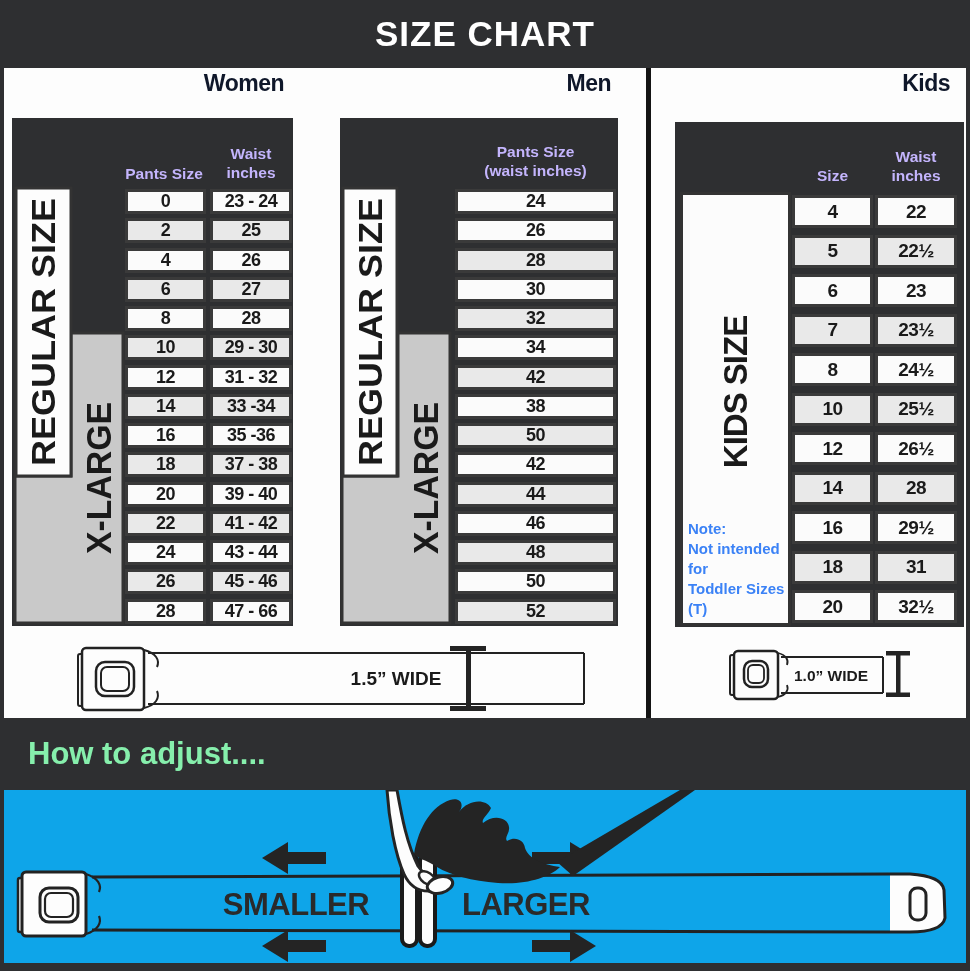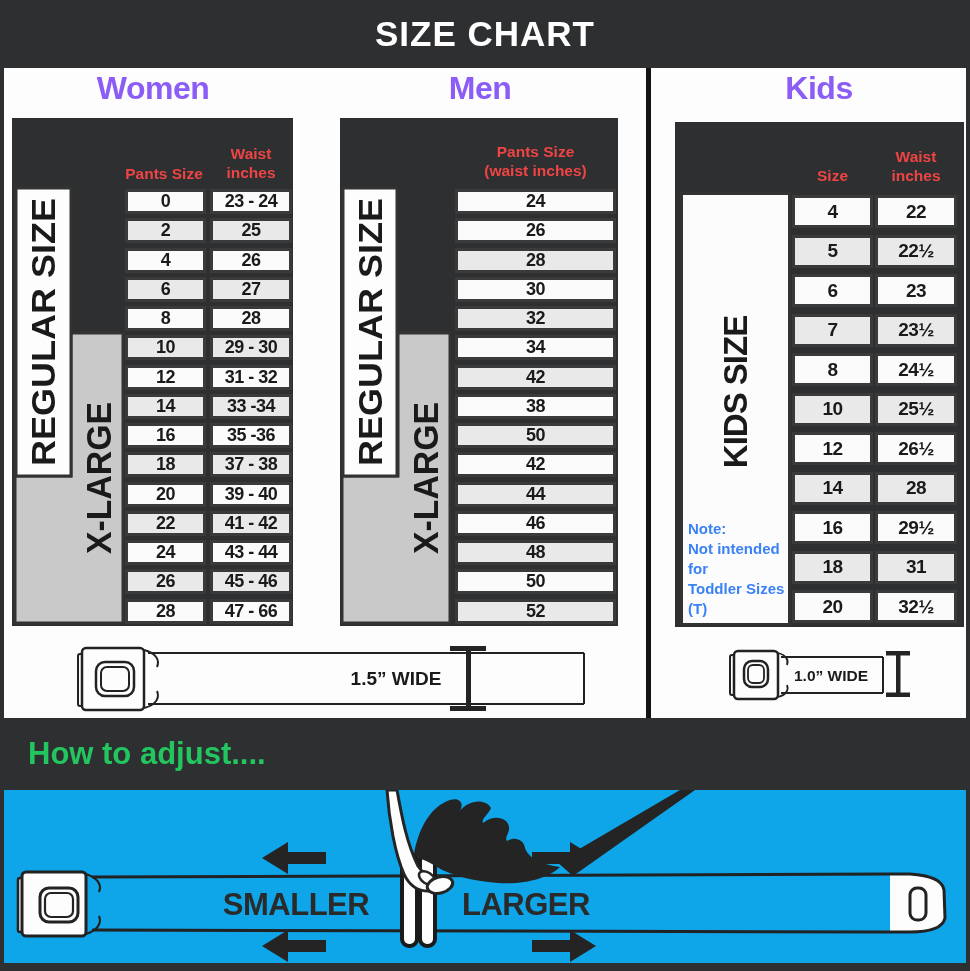--- a/index.html
+++ b/index.html
@@ -12,33 +12,33 @@
   .abs{position:absolute}
 
   
   #titlebar{left:0;top:0;width:970px;height:68px;display:flex;align-items:center;justify-content:center;
     color:#ffffff;font-size:35px;font-weight:bold;letter-spacing:1px}
 
   
   #content{left:4px;top:68px;width:962px;height:650px;background:#fdfdfd}
   #divider{position:absolute;left:642px;top:0;width:5px;height:650px;background:#141414}
 
-  .section-title{position:absolute;top:2px;height:42px;font-size:32px;font-weight:bold;
-    color:#8b5cf6;text-align:center;letter-spacing:-0.5px}
+  .section-title{position:absolute;top:2px;height:42px;font-size:23px;font-weight:bold;
+    color:#0f172a;text-align:right;letter-spacing:-0.5px}
   #title-women{left:18px;width:262px}
   #title-men{left:345px;width:262px}
   #title-kids{left:684px;width:262px}
 
   
   .size-table{position:absolute;background:#2e2f31}
   #women-table{left:8px;top:50px;width:281px;height:508px}
   #men-table{left:336px;top:50px;width:278px;height:508px}
   #kids-table{left:671px;top:54px;width:289px;height:505px}
 
-  .col-head{position:absolute;color:#ef4444;font-size:15.5px;font-weight:bold;text-align:center;
+  .col-head{position:absolute;color:#c4b5fd;font-size:15.5px;font-weight:bold;text-align:center;
     white-space:pre-line;line-height:19px}
   #women-h1{left:106px;width:92px;top:46px}
   #women-h2{left:196px;width:86px;top:26px}
   #men-h1{left:115px;width:161px;top:24px}
   #kids-h1{left:117px;width:81px;top:44px}
   #kids-h2{left:200px;width:82px;top:25px}
 
   .rows{position:absolute;left:0;right:0}
   #women-rows,#men-rows{top:69px}
   #women-rows .trow,#men-rows .trow{position:relative;height:29.27px}
@@ -62,21 +62,21 @@
   
   #kids-side{position:absolute;left:5px;top:70px;width:111px;height:434px;background:#fcfcfc;
     border:3px solid #333;box-sizing:border-box}
   #kids-side .vlabel{position:absolute;left:50%;top:46%;transform:translate(-50%,-50%) rotate(-90deg);
     font-weight:bold;font-size:33px;letter-spacing:-1px;white-space:nowrap;color:#1a1a1a}
   #kids-note{position:absolute;left:5px;bottom:4px;font-size:15px;font-weight:bold;line-height:20px;
     color:#3b82f6;white-space:pre-line;text-align:left}
 
   
   #howto-bar{left:0;top:718px;width:970px;height:72px;display:flex;align-items:center;
-    padding-left:28px;box-sizing:border-box;color:#22c55e;font-size:31px;font-weight:bold}
+    padding-left:28px;box-sizing:border-box;color:#86efac;font-size:31px;font-weight:bold}
   #illo{left:4px;top:790px;width:962px;height:173px;background:#0ea5e9}
 
   svg text{font-family:"Liberation Sans",sans-serif}
 </style>
 </head>
 <body>
 
 <div class="abs" id="titlebar">
   <span>SIZE CHART</span>
 </div>

